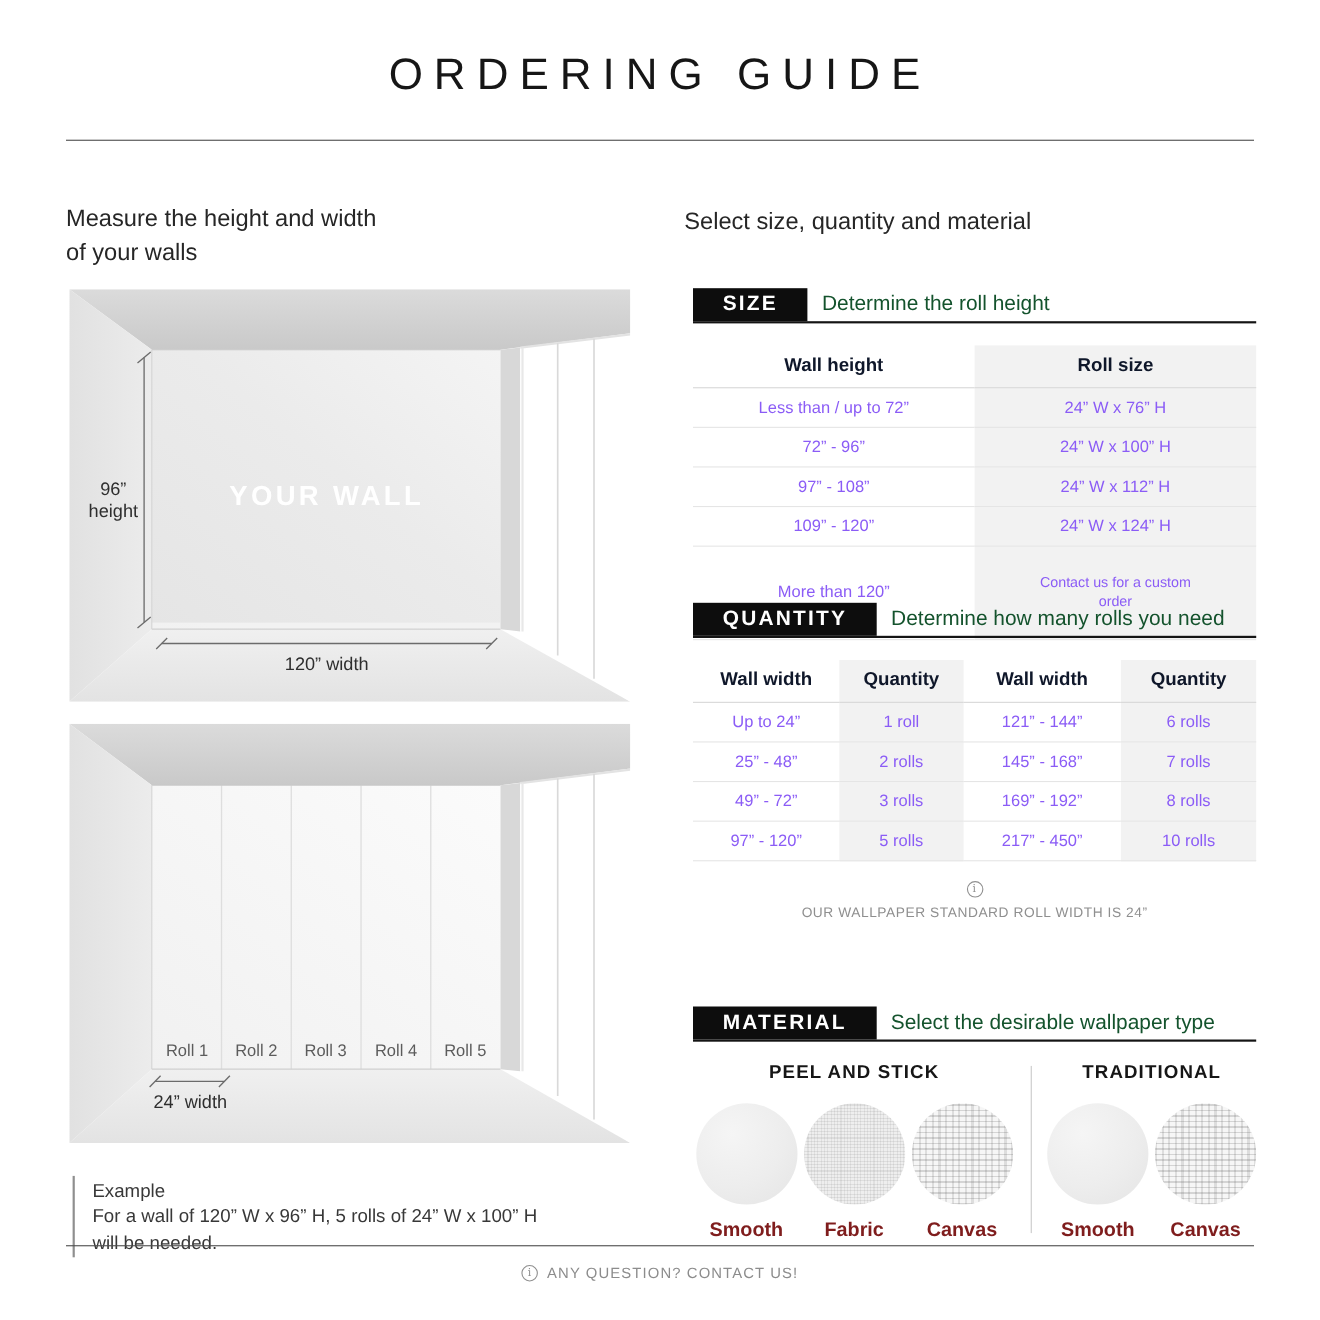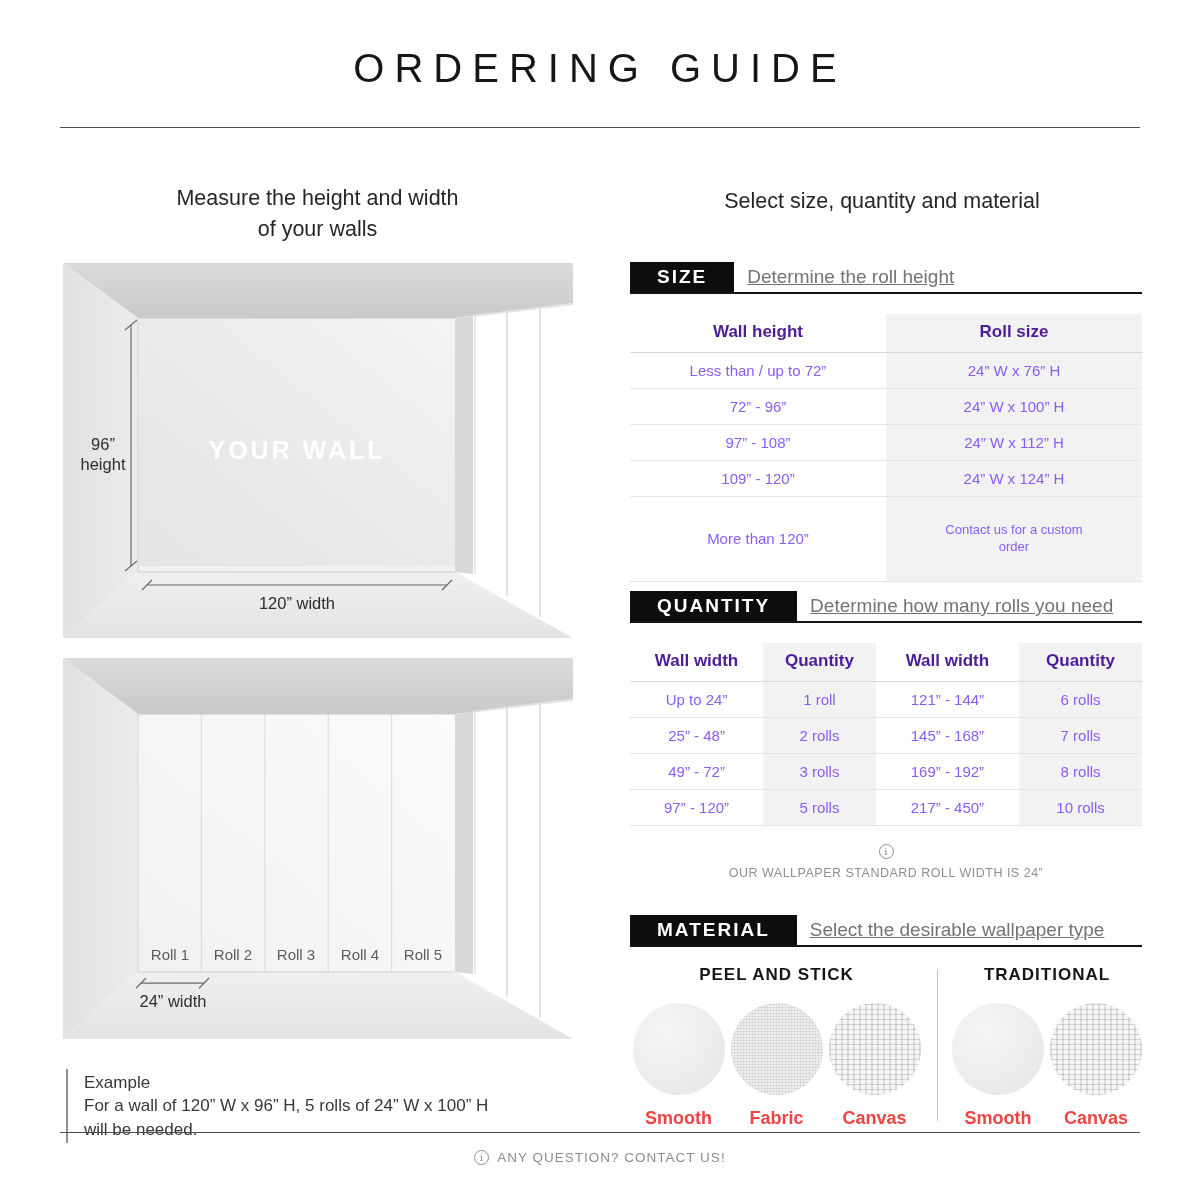--- a/index.html
+++ b/index.html
@@ -5,45 +5,45 @@
   * { margin:0; padding:0; box-sizing:border-box; }
   html,body { width:1200px; height:1200px; background:#ffffff; font-family:"Liberation Sans","DejaVu Sans",sans-serif; }
   #canvas { position:relative; width:1200px; height:1200px; background:#fff; overflow:hidden; }
 
   .page-title { position:absolute; top:46px; left:0; right:0; text-align:center;
     font-size:40px; font-weight:500; letter-spacing:10px; color:#161616; }
   .rule { position:absolute; left:60px; width:1080px; border-top:1.5px solid #4d4d4d; }
   .rule-top { top:127px; }
   .rule-bottom { top:1132px; }
 
-  .col-heading { position:absolute; font-size:21.5px; line-height:1.45; color:#262626; text-align:center; font-weight:400; }
+  .col-heading { position:absolute; font-size:21.5px; line-height:1.45; color:#262626; text-align:left; font-weight:400; }
   .left-heading { top:183px; left:60px; width:515px; }
   .right-heading { top:186px; left:622px; width:520px; }
 
   .room { position:absolute; left:63px; width:510px; display:block; }
   .room1 { top:263px; height:375px; }
   .room2 { top:658px; height:381px; }
   .dim-text { font-family:"Liberation Sans","DejaVu Sans",sans-serif; font-size:16.5px; fill:#2e2e2e; }
   .wall-text { font-family:"Liberation Sans","DejaVu Sans",sans-serif; font-size:25px; font-weight:700; letter-spacing:3px; fill:#ffffff; }
   .roll-text { font-family:"Liberation Sans","DejaVu Sans",sans-serif; font-size:15px; fill:#5c5c5c; }
 
   .example { position:absolute; left:66px; top:1049px; border-left:2px solid #8f8f8f; padding:2px 0 2px 16px;
     font-size:17px; line-height:1.38; color:#383838;margin-top:20px; }
 
   .section { position:absolute; left:630px; width:512px; }
   .section-size { top:262px; }
-  .section-quantity { top:591px; }
+  .section-quantity { top:548px; }
   .section-material { top:915px; }
   .section-head { display:flex; align-items:center; border-bottom:2px solid #141414; }
   .badge { background:#0d0d0d; color:#ffffff; font-size:19px; font-weight:700; letter-spacing:2px;
     padding:5px 27px 6px; line-height:1; }
-  .section-sub { font-size:19px; color:#737373; margin-left:13px;text-decoration:underline; }
+  .section-sub { font-size:19px; color:#14532d; margin-left:13px; }
 
   table { width:100%; border-collapse:collapse; margin-top:20px; }
-  th { font-size:17px; font-weight:700; color:#4c1d95; text-align:center; padding:8px 0 10px;
+  th { font-size:17px; font-weight:700; color:#0f172a; text-align:center; padding:8px 0 10px;
     border-bottom:1px solid #d8d8d8; }
   td { font-size:15px; color:#8b5cf6; text-align:center; padding:9px 0; border-bottom:1px solid #e5e5e5; }
   .shade { background:#f2f2f2; }
   .roll-small { display:block; font-size:13px; line-height:1.3; max-width:140px; margin:16px auto; }
 
   .note-row { margin-top:18px; display:flex; justify-content:center; align-items:center; gap:7px;
     font-size:12.5px; letter-spacing:0.5px; color:#8f8f8f;flex-direction:column; }
   .info-icon { display:inline-flex; width:15px; height:15px; border:1.3px solid #8f8f8f; border-radius:50%;
     align-items:center; justify-content:center; flex:0 0 auto; }
   .info-icon::before { content:"i"; font-family:"DejaVu Serif",serif; font-size:10px; line-height:1; color:#8f8f8f; }
@@ -56,21 +56,21 @@
   .swatches { display:flex; justify-content:center; gap:6px; }
   .swatch-item { text-align:center; }
   .swatch { width:92px; height:92px; border-radius:50%; }
   .swatch.smooth { background:radial-gradient(circle at 35% 30%, #f5f5f5 0%, #ededed 55%, #e4e4e4 100%); }
   .swatch.fabric { background-color:#eeeeee;
     background-image:repeating-linear-gradient(0deg, rgba(120,120,120,0.14) 0 1px, transparent 1px 3px),
                      repeating-linear-gradient(90deg, rgba(120,120,120,0.12) 0 1px, transparent 1px 3px); }
   .swatch.canvas { background-color:#f6f6f6;
     background-image:repeating-linear-gradient(0deg, rgba(90,90,90,0.22) 0 1px, transparent 1px 5px),
                      repeating-linear-gradient(90deg, rgba(90,90,90,0.16) 0 2px, transparent 2px 6px); }
-  .swatch-label { margin-top:13px; font-size:18px; font-weight:600; color:#ef4444; }
+  .swatch-label { margin-top:13px; font-size:18px; font-weight:600; color:#7f1d1d; }
   .mat-divider { width:1px; background:#c9c9c9; margin:4px 14px 0; height:152px; }
 
   .footer-note { position:absolute; top:1150px; left:0; right:0; display:flex; justify-content:center;
     align-items:center; gap:8px; font-size:13.5px; letter-spacing:1px; color:#8c8c8c; }
 </style>
 </head>
 <body>
 
 <div id="canvas">
 

